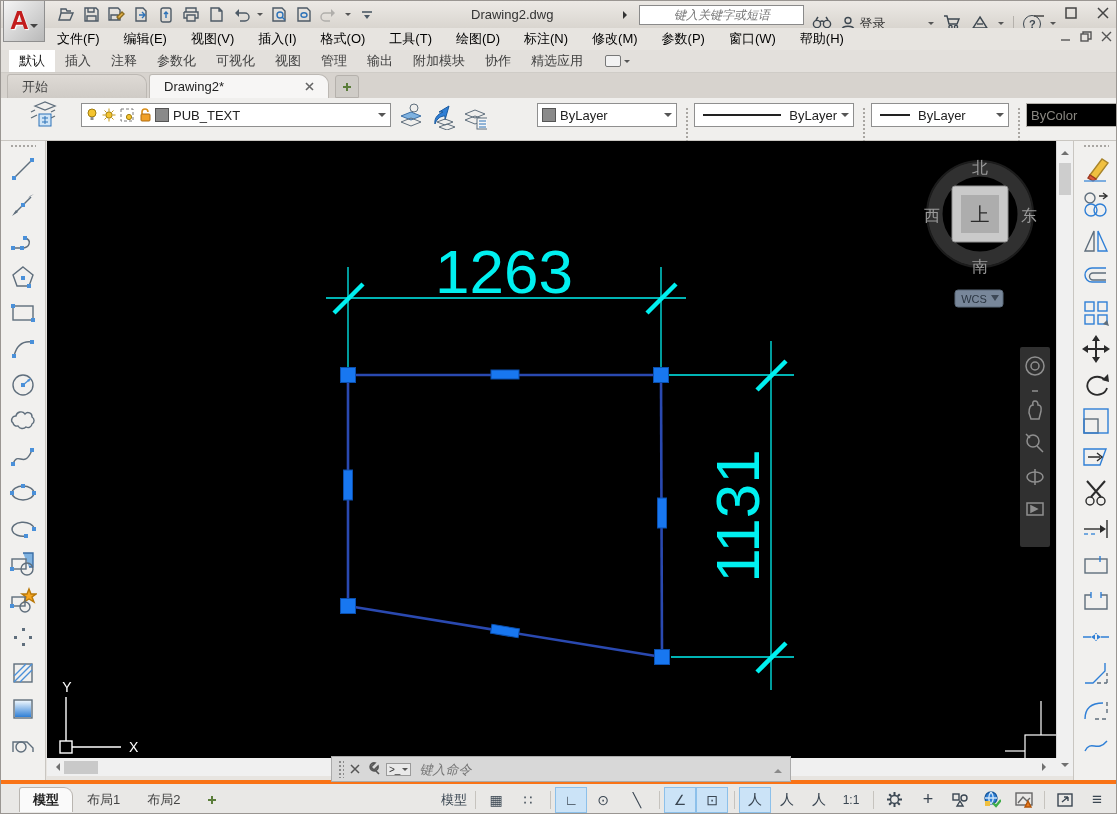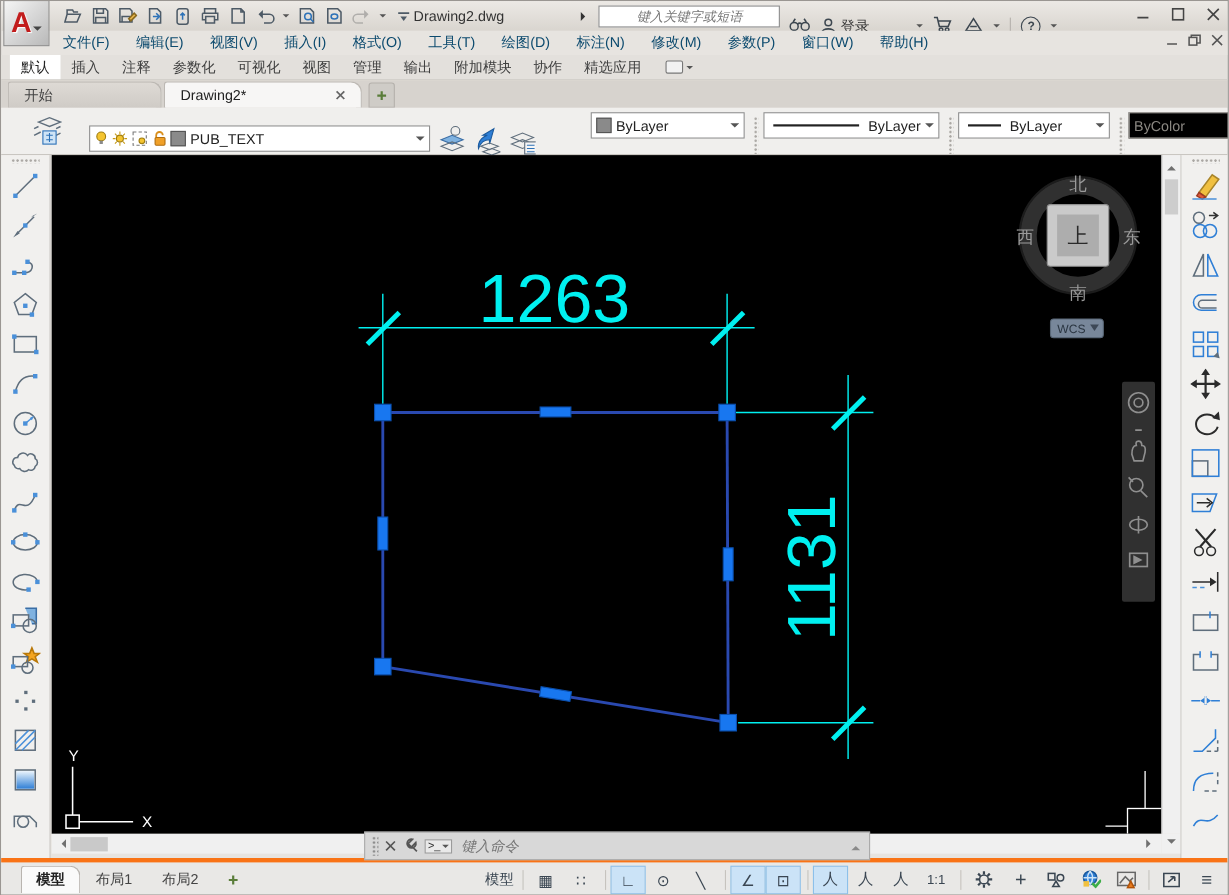--- a/index.html
+++ b/index.html
@@ -12,39 +12,39 @@
   .applogo{width:40px;height:40px;background:linear-gradient(135deg,#f5f5f5,#b9b9b9);
            border:1px solid #8f8f8f;display:flex;align-items:center;justify-content:center;
            z-index:30;margin:12px 0 0 2px;position:relative;}
   .applogo .a{font-size:26px;font-weight:bold;color:#c21c1c;text-shadow:1px 1px 1px #fff;}
   .applogo .dd{width:0;height:0;border:4px solid transparent;border-top-color:#444;margin:14px 0 0 1px;}
   .qat{display:flex;align-items:center;gap:7px;margin-left:12px;}
   .qat .ico{width:18px;height:18px;display:inline-flex;align-items:center;justify-content:center;}
   .qat svg{stroke:#4d5a66;fill:none;stroke-width:1.4;}
   .dda{width:0;height:0;border:3px solid transparent;border-top-color:#555;margin-top:3px;}
   .dis svg{stroke:#b0aeab;}
-  .doctitle{font-size:13px;color:#333;}
+  .doctitle{margin-left:95px;font-size:13px;color:#333;}
   .tb-arrow{width:0;height:0;border:4px solid transparent;border-left-color:#333;margin-left:70px;}
   .search{margin-left:8px;display:flex;align-items:center;}
   .search input{width:155px;height:18px;border:1px solid #8a8a8a;font-style:italic;
                 font-family:"Liberation Sans",sans-serif;font-size:12px;padding:0 4px;color:#333;text-align:center;}
   .search input::placeholder{color:#767676;font-style:italic;}
   .titleicons{display:flex;align-items:center;gap:9px;margin-left:8px;margin-top:18px;}
   .titleicons svg{stroke:#3d4750;fill:none;stroke-width:1.4;}
   .signin{display:flex;align-items:center;gap:4px;font-size:13px;color:#333;}
   .vsep{width:1px;height:16px;background:#b5b1ac;}
   .helpcirc{width:16px;height:16px;border:1.5px solid #3d4750;border-radius:50%;
             display:flex;align-items:center;justify-content:center;font-weight:bold;font-size:11px;color:#3d4750;}
   .winctl{position:absolute;right:4px;top:3px;display:flex;gap:14px;align-items:center;}
   .winctl .ico{width:18px;height:18px;display:flex;align-items:center;justify-content:center;}
   .winctl svg{stroke:#444;stroke-width:1.5;fill:none;}
   
   .menubar{position:absolute;left:44px;top:27px;width:1073px;height:22px;display:flex;
            align-items:center;gap:24px;padding-left:12px;background:#e7e4e0;box-sizing:border-box;}
-  .menu-item{color:#0c4a6e;font-size:13px;cursor:default;white-space:nowrap;}
+  .menu-item{color:#000000;font-size:13px;cursor:default;white-space:nowrap;}
   .docctl{position:absolute;right:4px;top:29px;display:flex;gap:9px;align-items:center;}
   .docctl svg{stroke:#555;stroke-width:1.4;fill:none;}
   
   .ribbontabs{position:absolute;left:0;top:49px;width:100%;height:23px;background:#e3e0dc;
               display:flex;align-items:stretch;gap:0;padding-left:8px;border-bottom:1px solid #cfccc7;box-sizing:border-box;}
   .rtab{padding:3px 10px;font-size:13px;color:#3f3f3f;display:flex;align-items:center;}
   .rtab.active{background:#fff;color:#222;}
   .rtab-dd{margin-left:6px;display:flex;align-items:center;gap:3px;padding:0 6px;}
   .rtab-dd .box{width:14px;height:10px;border:1px solid #777;border-radius:2px;background:#f2f2f2;}
   
@@ -52,21 +52,21 @@
             display:flex;align-items:flex-end;padding-left:6px;box-sizing:border-box;}
   .ftab{height:23px;display:flex;align-items:center;padding:0 14px;font-size:13px;color:#444;
         border:1px solid #bcb8b3;border-bottom:none;border-radius:3px 10px 0 0;background:linear-gradient(#dedad5,#cfcbc6);margin-right:2px;margin-top:20px;}
   .ftab.active{background:#f7f6f5;color:#222;width:150px;justify-content:space-between;}
   .ftab .x svg{stroke:#666;stroke-width:1.6;}
   .ftab-new{width:22px;height:21px;margin-left:4px;display:flex;align-items:center;justify-content:center;
             background:#cfccc7;border:1px solid #b5b1ac;border-radius:3px 3px 0 0;}
   .ftab-new svg{stroke:#5a7d3a;stroke-width:2;}
   
   .toolrow{position:absolute;left:0;top:97px;width:100%;height:43px;background:#f0efed;
-           border-bottom:1px solid #c9c6c1;display:flex;align-items:flex-end;box-sizing:border-box;gap:20px;}
+           border-bottom:1px solid #c9c6c1;display:flex;align-items:flex-start;box-sizing:border-box;gap:20px;}
   .grip-v{width:5px;height:34px;margin:4px 2px 0 2px;
           background-image:radial-gradient(#a9a6a2 1px,transparent 1.2px);background-size:4px 4px;}
   .panel{display:flex;align-items:flex-start;padding-top:5px;}
   .layersicon{margin:2px 4px 0 2px;}
   .combo{height:22px;background:#fff;border:1px solid #8f8f8f;display:flex;align-items:center;
          padding:0 4px;gap:4px;font-size:13px;color:#222;}
   .combo .chev{margin-left:auto;width:0;height:0;border:4px solid transparent;border-top-color:#555;margin-top:4px;}
   .swatch{width:12px;height:12px;background:#8a8a8a;border:1px solid #555;}
   .combo.disabled{background:#000000;color:#8a8781;border-color:#b3b0ab;}
   .ltline{flex:1;height:0;border-top:2px solid #222;margin:0 4px;}

